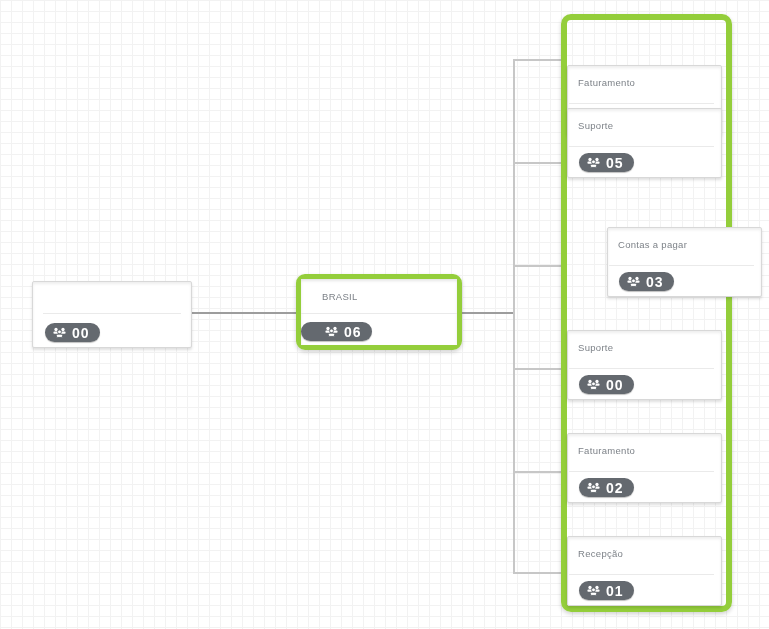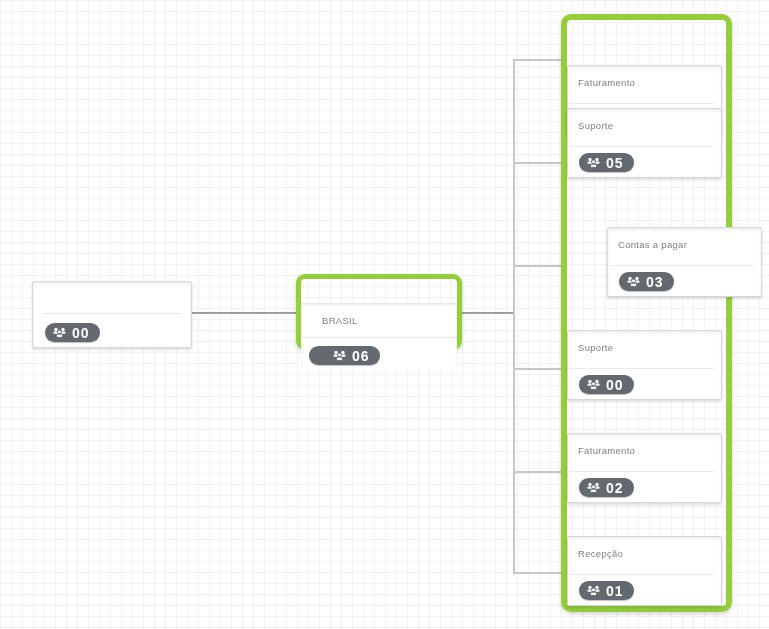--- a/index.html
+++ b/index.html
@@ -40,21 +40,20 @@
   .pill svg{margin-right:5px;display:block;}
 
   
   .green-frame{
     position:absolute;border:5px solid #94ce3b;border-radius:9px;
     box-shadow:0 2px 4px rgba(0,0,0,.18);box-sizing:border-box;
   }
   .green-frame .inner{
     position:relative;width:100%;height:100%;background:#fff;
     box-shadow:inset 0 2px 3px rgba(0,0,0,.10);
-    margin-top:24px;
   }
   .group-frame{
     position:absolute;left:561px;top:14px;width:171px;height:598px;
     border:6px solid #94ce3b;border-radius:10px;
     box-shadow:0 2px 4px rgba(0,0,0,.18);box-sizing:border-box;
     background:transparent;
   }
   .group-frame .card{left:0;width:155px;height:70px;}
   .group-frame .card .divider{left:1px;right:7px;top:37px;}
   .group-frame .card .pill{left:11px;top:44px;}
@@ -87,21 +86,21 @@
         <rect x="4.5" y="7.8" width="7" height="3.6" rx="1.7" stroke="#64696f" stroke-width="1"></rect>
       </svg>
       <span>00</span>
     </div>
   </div>
 
   <div class="green-frame" style="left:296px;top:274px;width:166px;height:76px;">
     <div class="inner">
       <div class="node-title" style="left:21px;top:12px;">BRASIL</div>
       <div class="divider" style="left:0;right:0;top:34px;"></div>
-      <div class="pill" style="left:8px;top:43px;padding-left:23px;">
+      <div class="pill" style="left:0;top:43px;padding-left:23px;">
         <svg width="15" height="11" viewBox="0 0 16 12" fill="#ffffff">
           <circle cx="4.2" cy="2.7" r="1.8"></circle>
             <rect x="1.3" y="5" width="5.8" height="2.4" rx="1.2"></rect>
           <circle cx="11.8" cy="2.7" r="1.8"></circle>
             <rect x="8.9" y="5" width="5.8" height="2.4" rx="1.2"></rect>
           <circle cx="8" cy="5.3" r="2.1" stroke="#64696f" stroke-width="1"></circle>
           <rect x="4.5" y="7.8" width="7" height="3.6" rx="1.7" stroke="#64696f" stroke-width="1"></rect>
         </svg>
         <span>06</span>
       </div>

